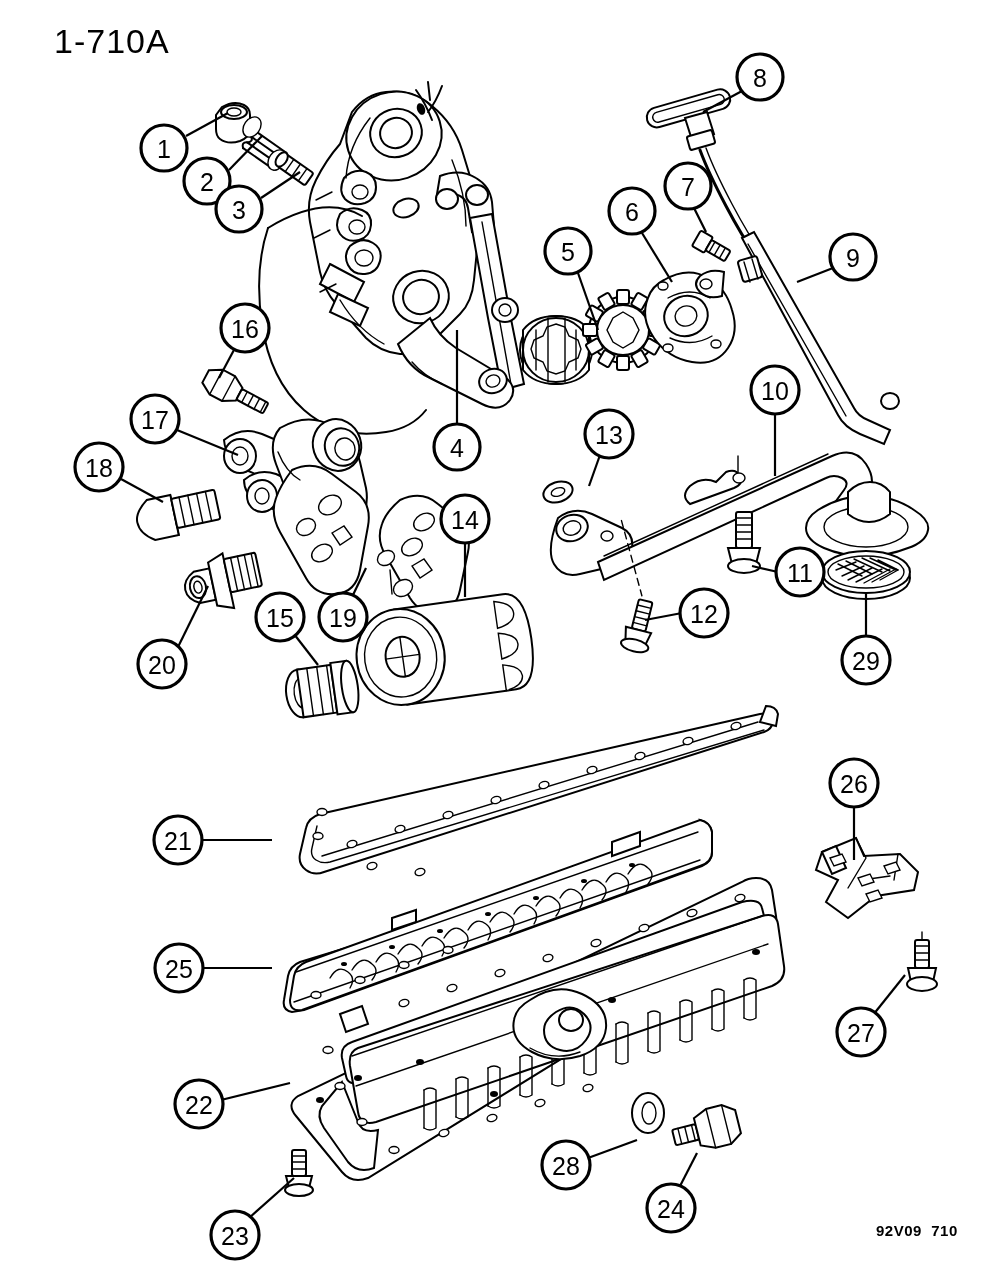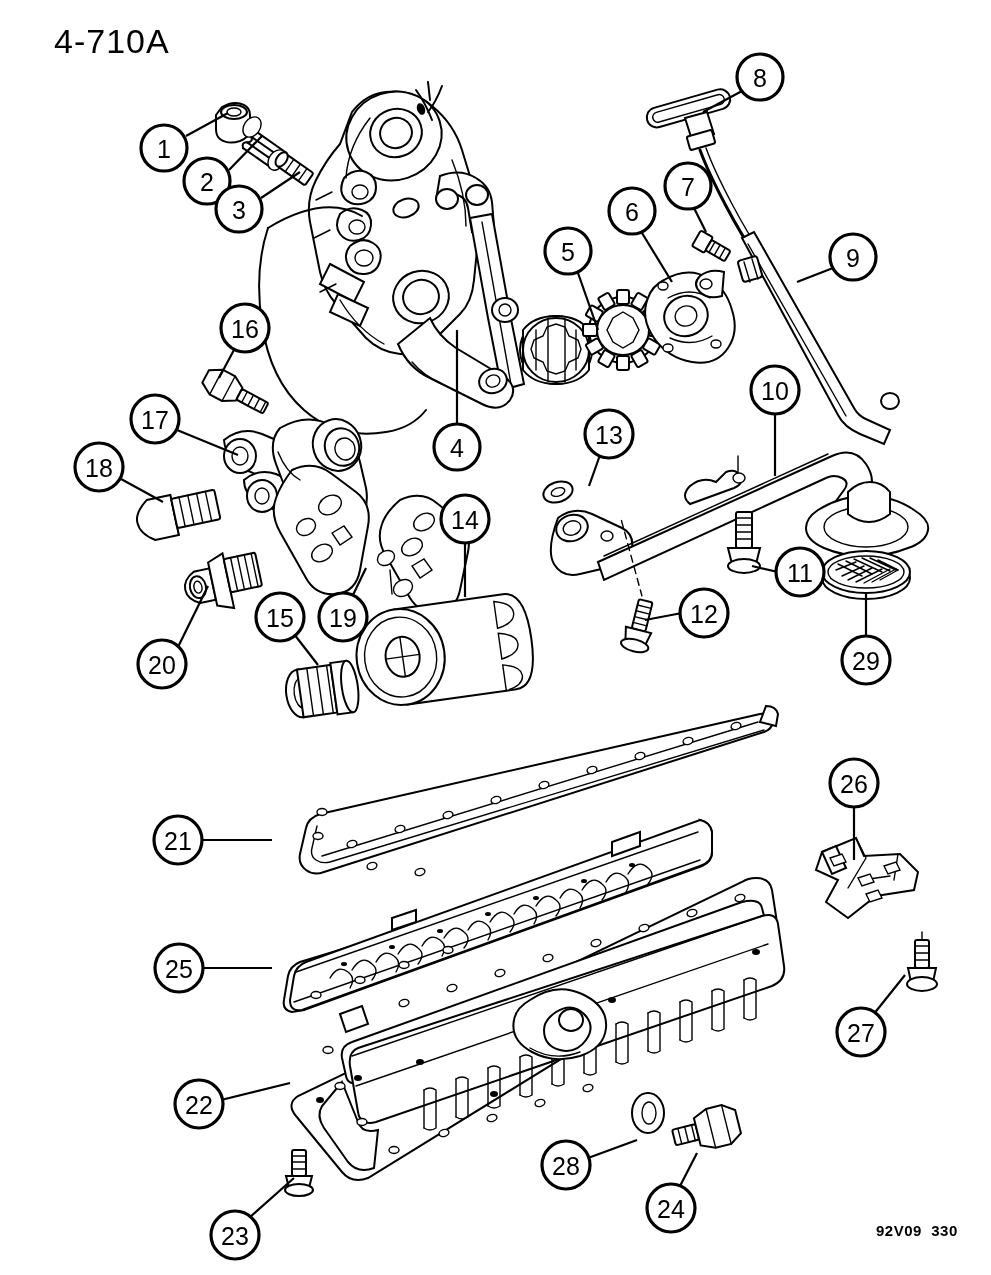--- a/index.html
+++ b/index.html
@@ -32,22 +32,22 @@
   .ln-thick{fill:none;stroke:#000;stroke-width:3;stroke-linejoin:round;stroke-linecap:round;}
   .fillw{fill:#ffffff;stroke:#000;stroke-width:2;}
   .fillw-thin{fill:#ffffff;stroke:#000;stroke-width:1.4;}
   .fillk{fill:#000;}
 </style>
 </head>
 <body>
 
 <div id="diagram-root">
 
-  <div id="page-title">4-710A</div>
-  <div id="sheet-code">92V09  330</div>
+  <div id="page-title">1-710A</div>
+  <div id="sheet-code">92V09  710</div>
 
   <svg id="art" viewBox="0 0 991 1275">
 
     <g>
 
       <path class="fillw" d="M222 107 q12 -7 22 -2 q6 3 6 10 l0 14 q0 8 -10 12 q-12 4 -20 -2 q-4 -3 -4 -10 l0 -14 z"></path>
       <ellipse class="fillw" cx="234" cy="112" rx="13" ry="7"></ellipse>
       <ellipse class="ln-thin" cx="234" cy="112" rx="7" ry="4" fill="#fff"></ellipse>
 
       <g class="ln" transform="rotate(35 265 150)">

